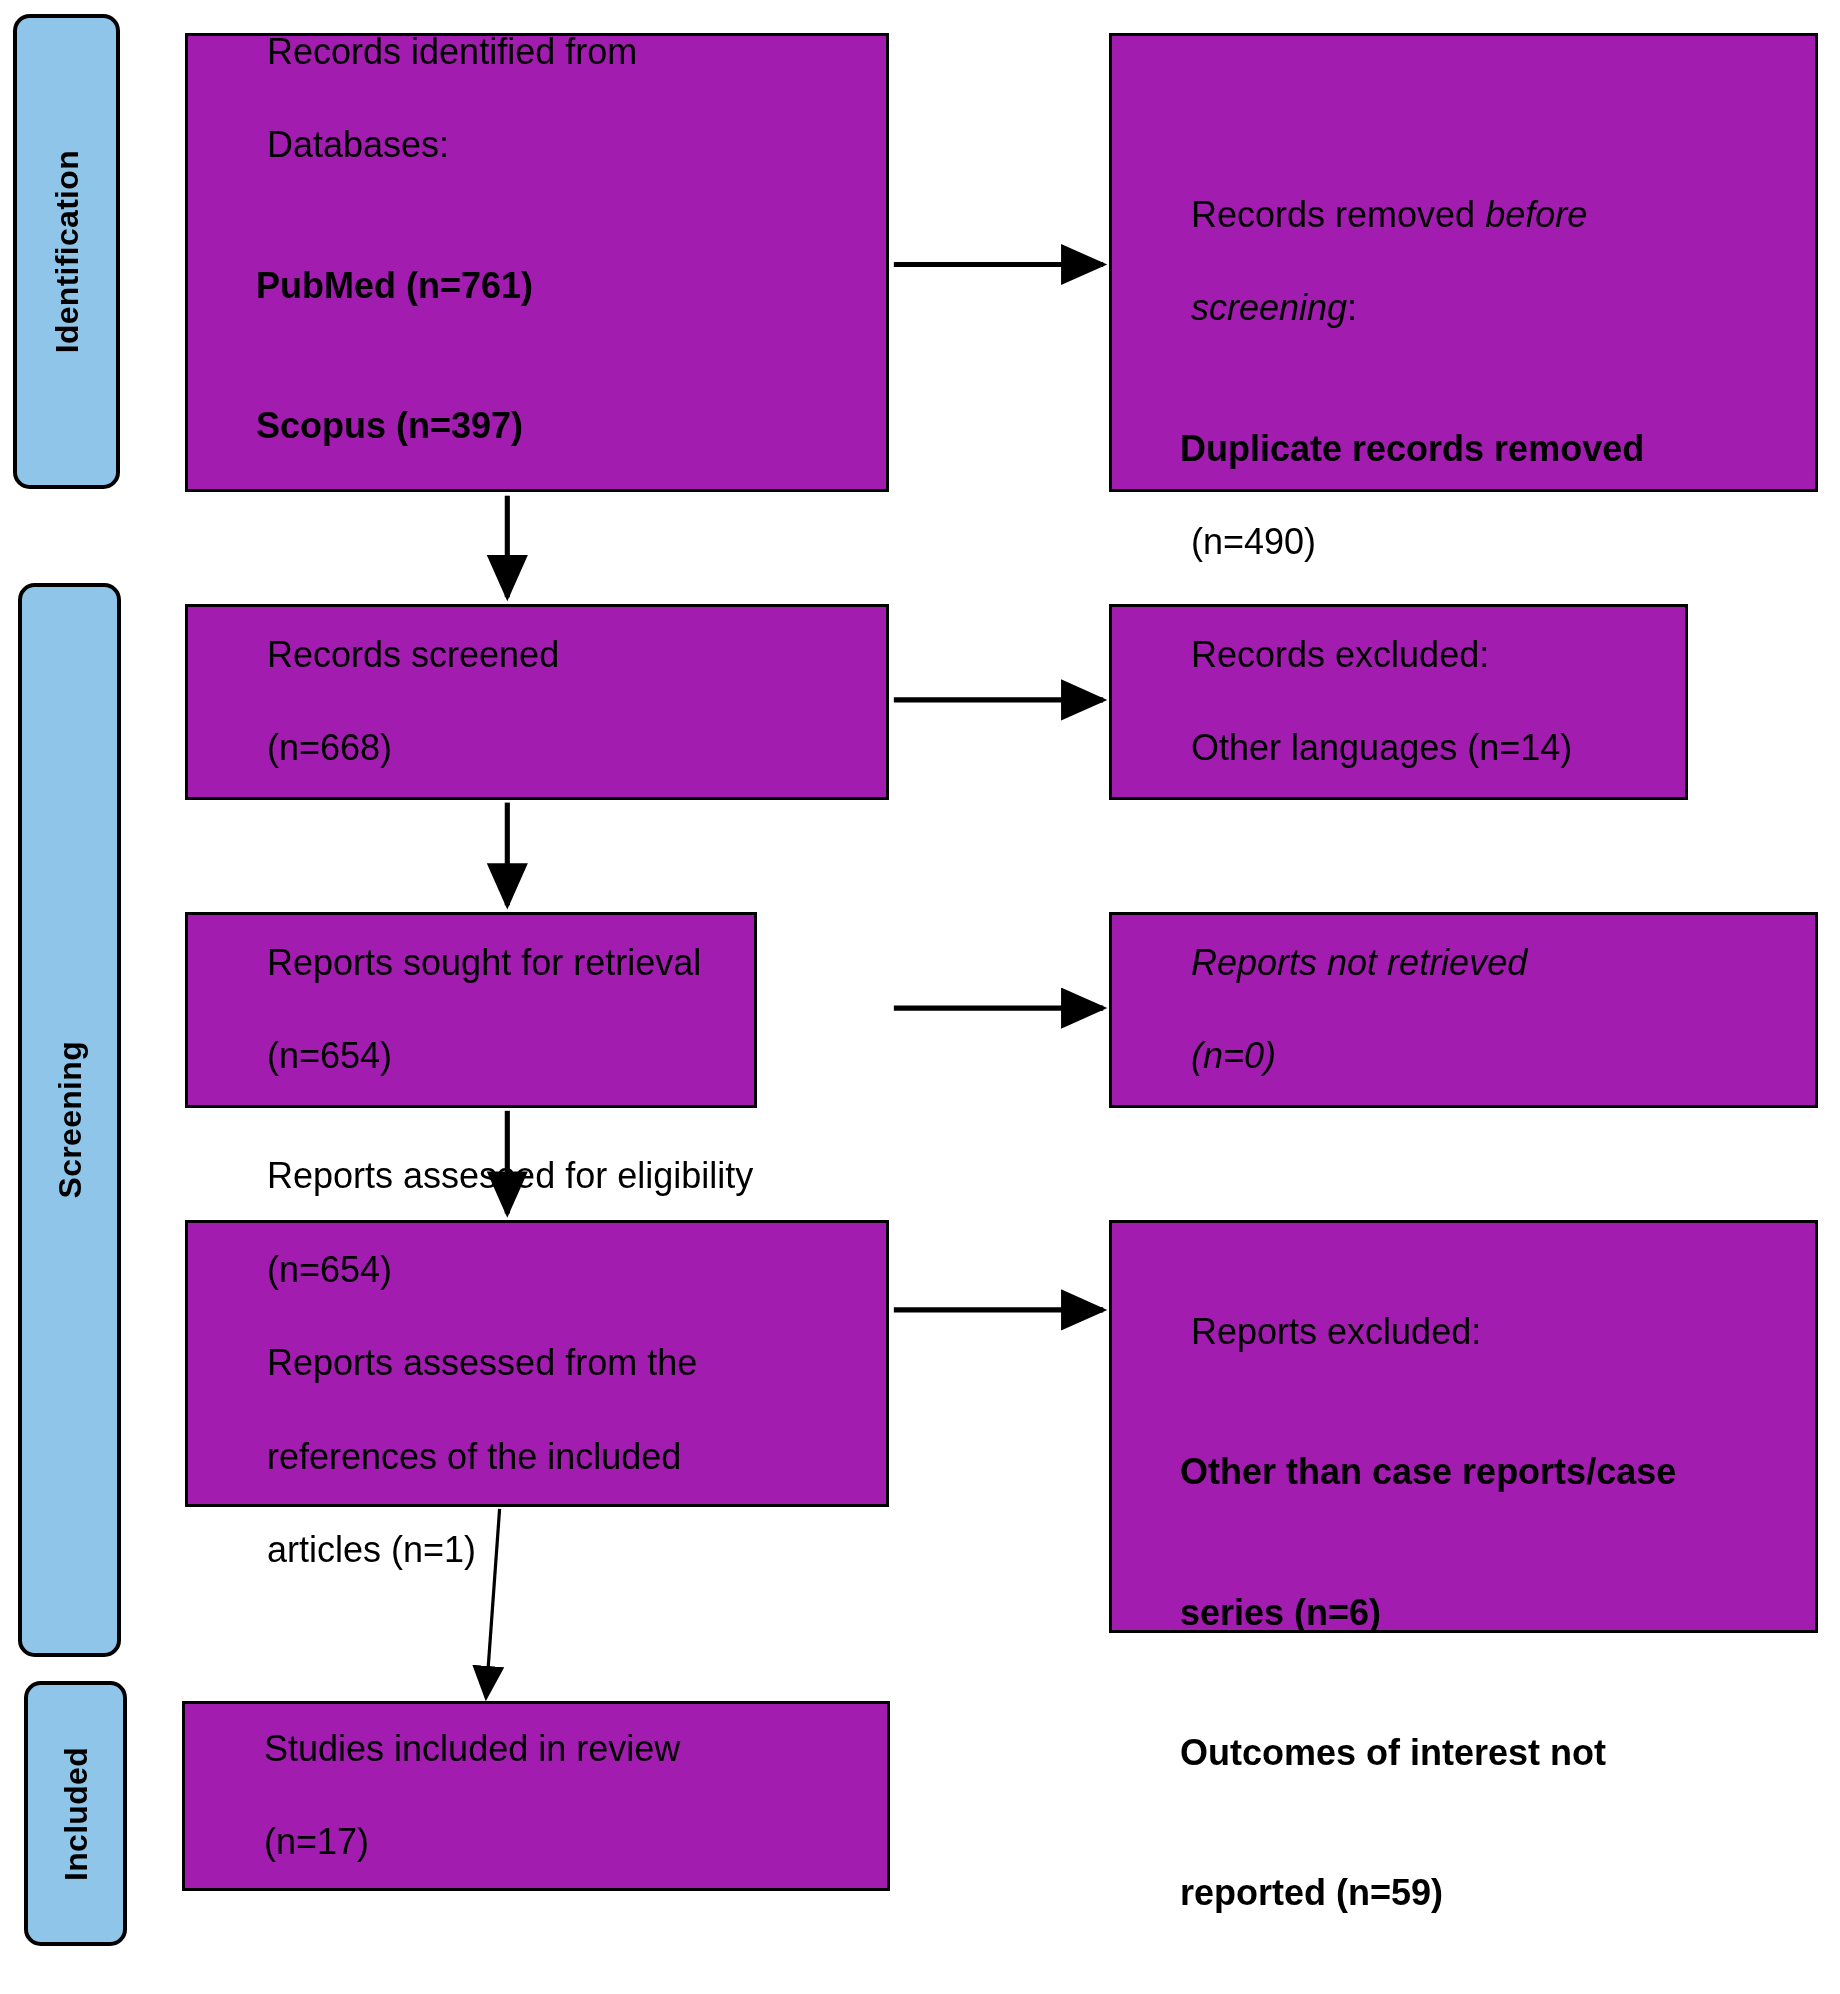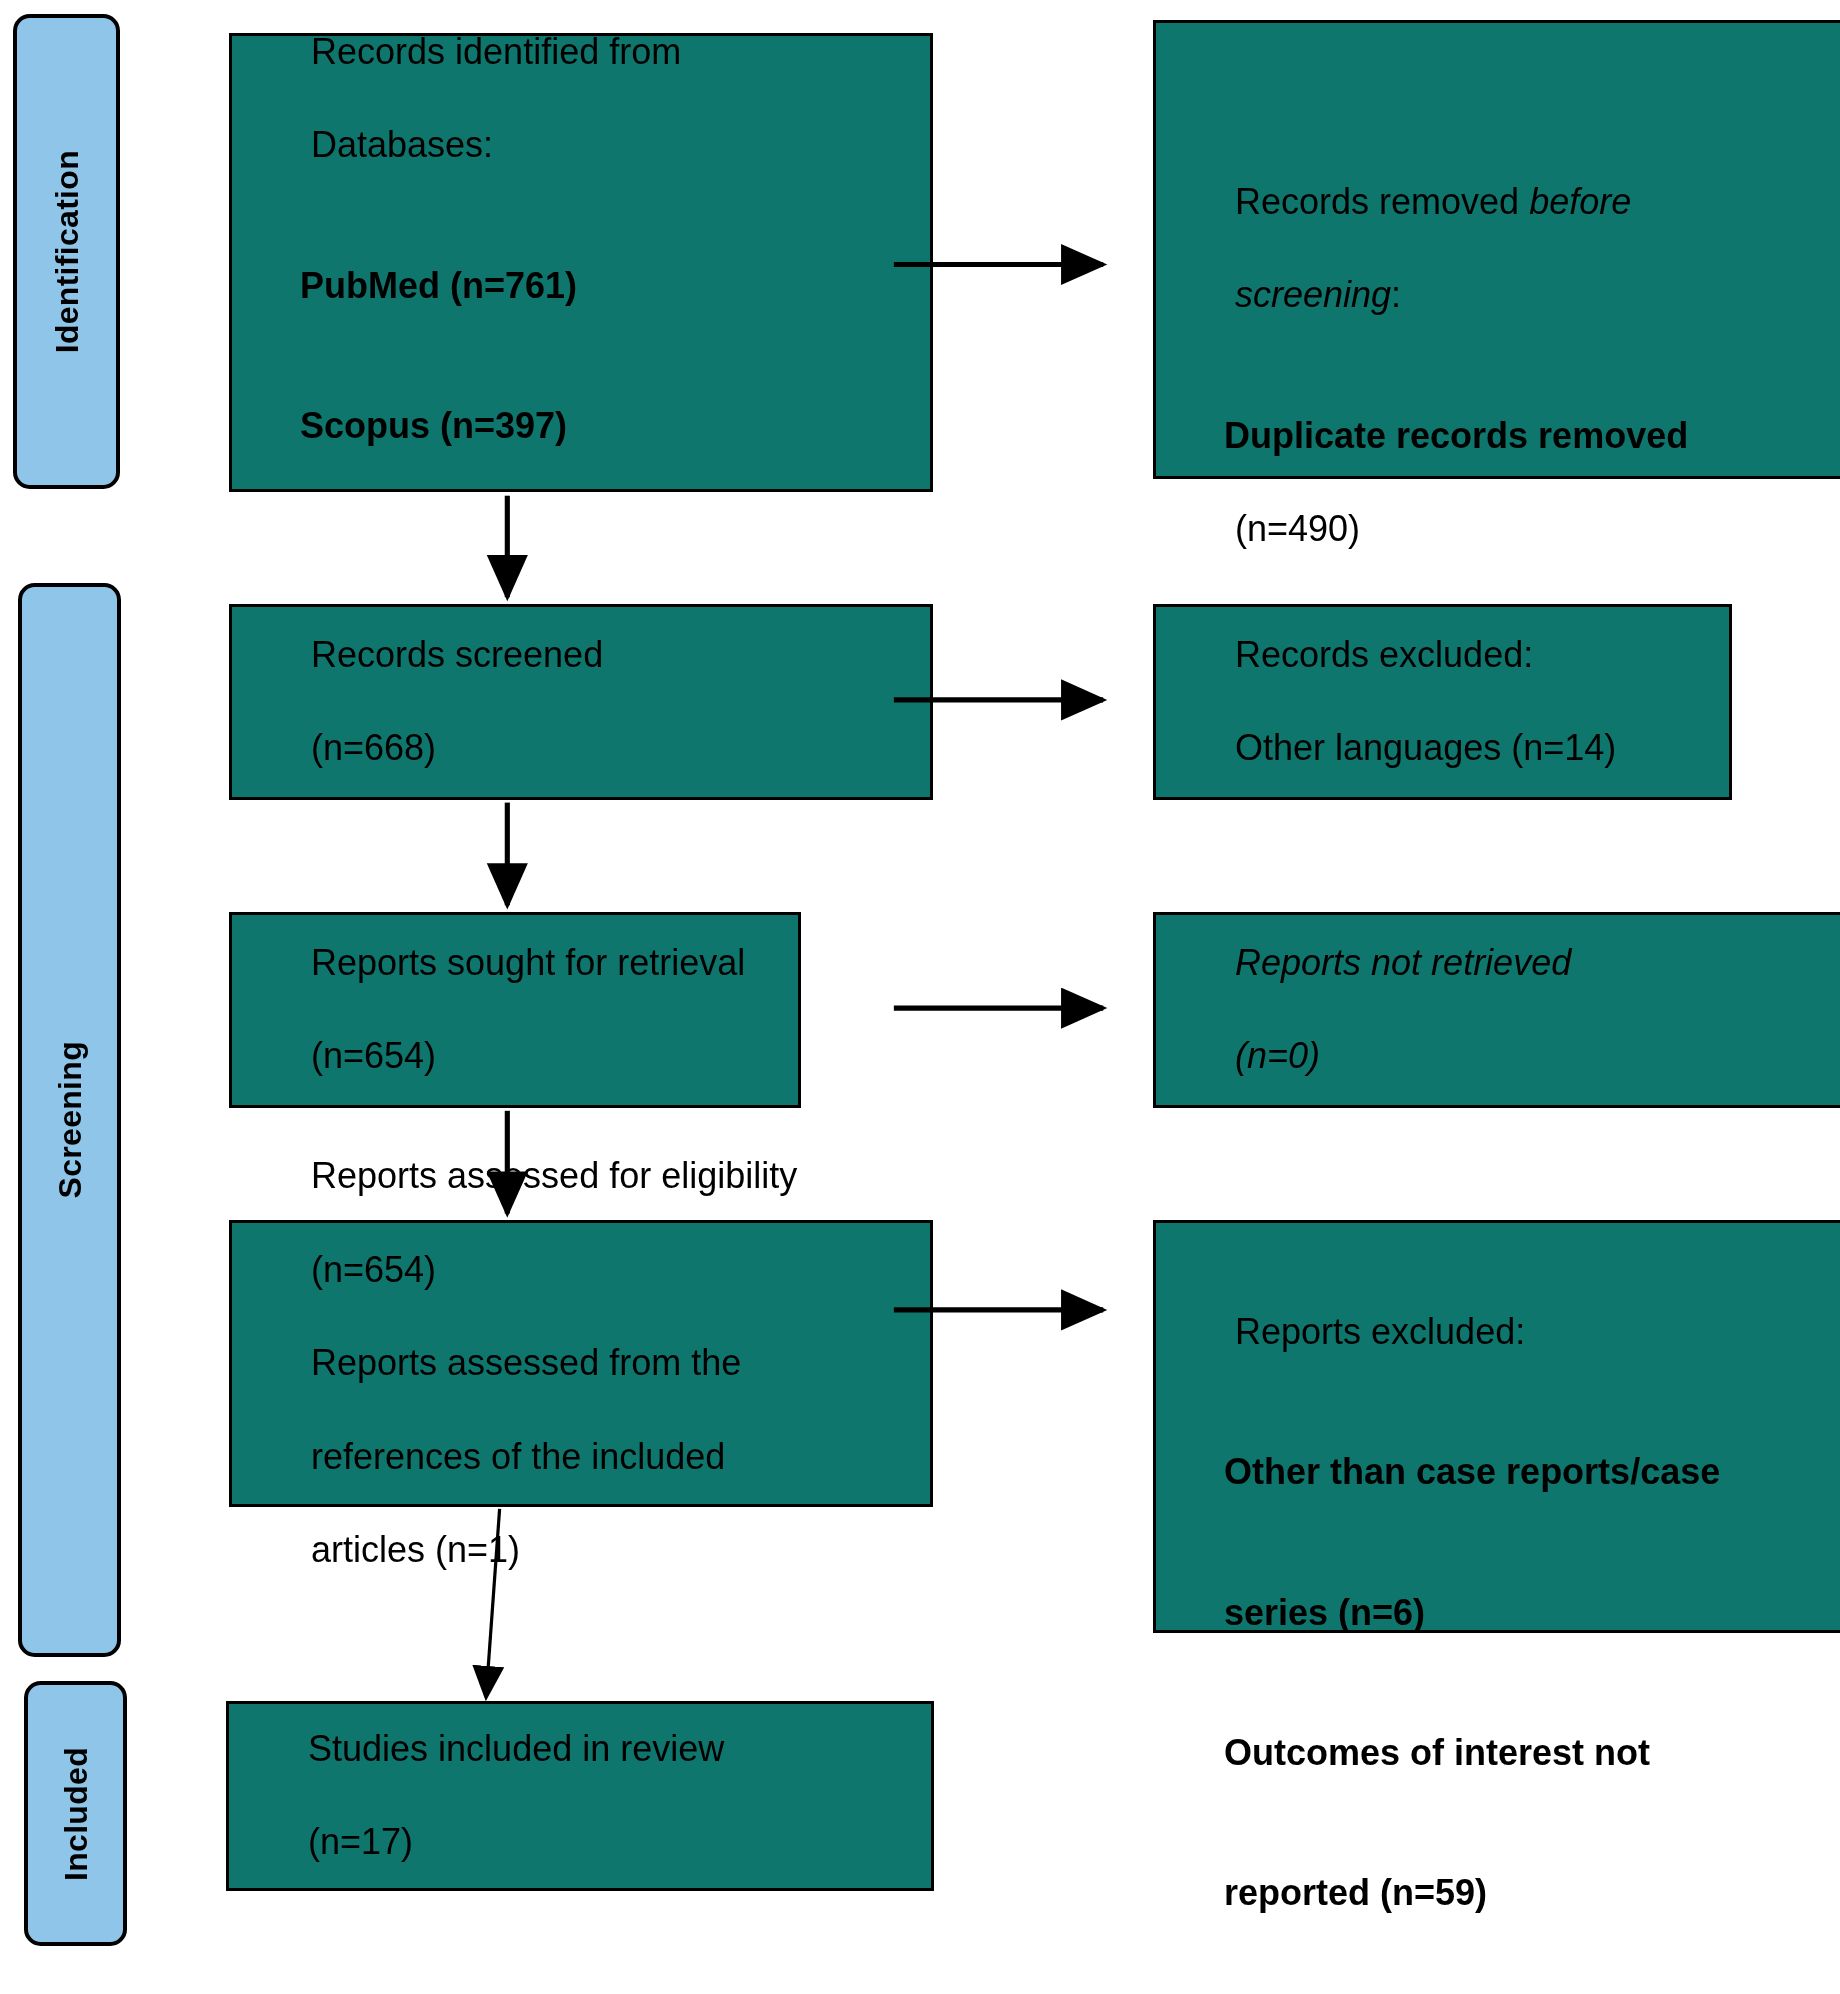--- a/index.html
+++ b/index.html
@@ -34,28 +34,27 @@
     font-weight: bold;
     font-size: 32px;
     letter-spacing: 0.3px;
     color: #000000;
     white-space: nowrap;
     line-height: 1;
   }
   
   .box {
     position: absolute;
-    background: #0f766e;
+    background: #a21caf;
     border: 3.9px solid #000000;
     box-sizing: border-box;
     padding: 16.7px 19px;
     display: flex;
     flex-direction: column;
     justify-content: center;
-    margin-left: 44px;
   }
   .box-text {
     font-size: 36px;
     line-height: 1.30;
     color: #000000;
     white-space: pre-wrap;
   }
   .indent {
     display: block;
     padding-left: 49px;
@@ -94,21 +93,21 @@
 
   <div class="box" style="left:185px; top:33px; width:704px; height:459px;">
     <div class="box-text">
       <span>Records identified from</span><br>
       <span>Databases:</span><br>
       <span class="indent">PubMed (n=761)</span>
       <span class="indent">Scopus (n=397)</span>
     </div>
   </div>
 
-  <div class="box" style="left:1109px; top:20px; width:709px; height:459px; justify-content:flex-start; padding-top:109px;">
+  <div class="box" style="left:1109px; top:33px; width:709px; height:459px; justify-content:flex-start; padding-top:109px;">
     <div class="box-text">
       <span>Records removed </span><em class="it">before</em><br>
       <em class="it">screening</em><span>:</span><br>
       <span class="indent">Duplicate records removed</span>
       <span>(n=490)</span>
     </div>
   </div>
 
   <div class="box" style="left:185px; top:604px; width:704px; height:196px;">
     <div class="box-text">

